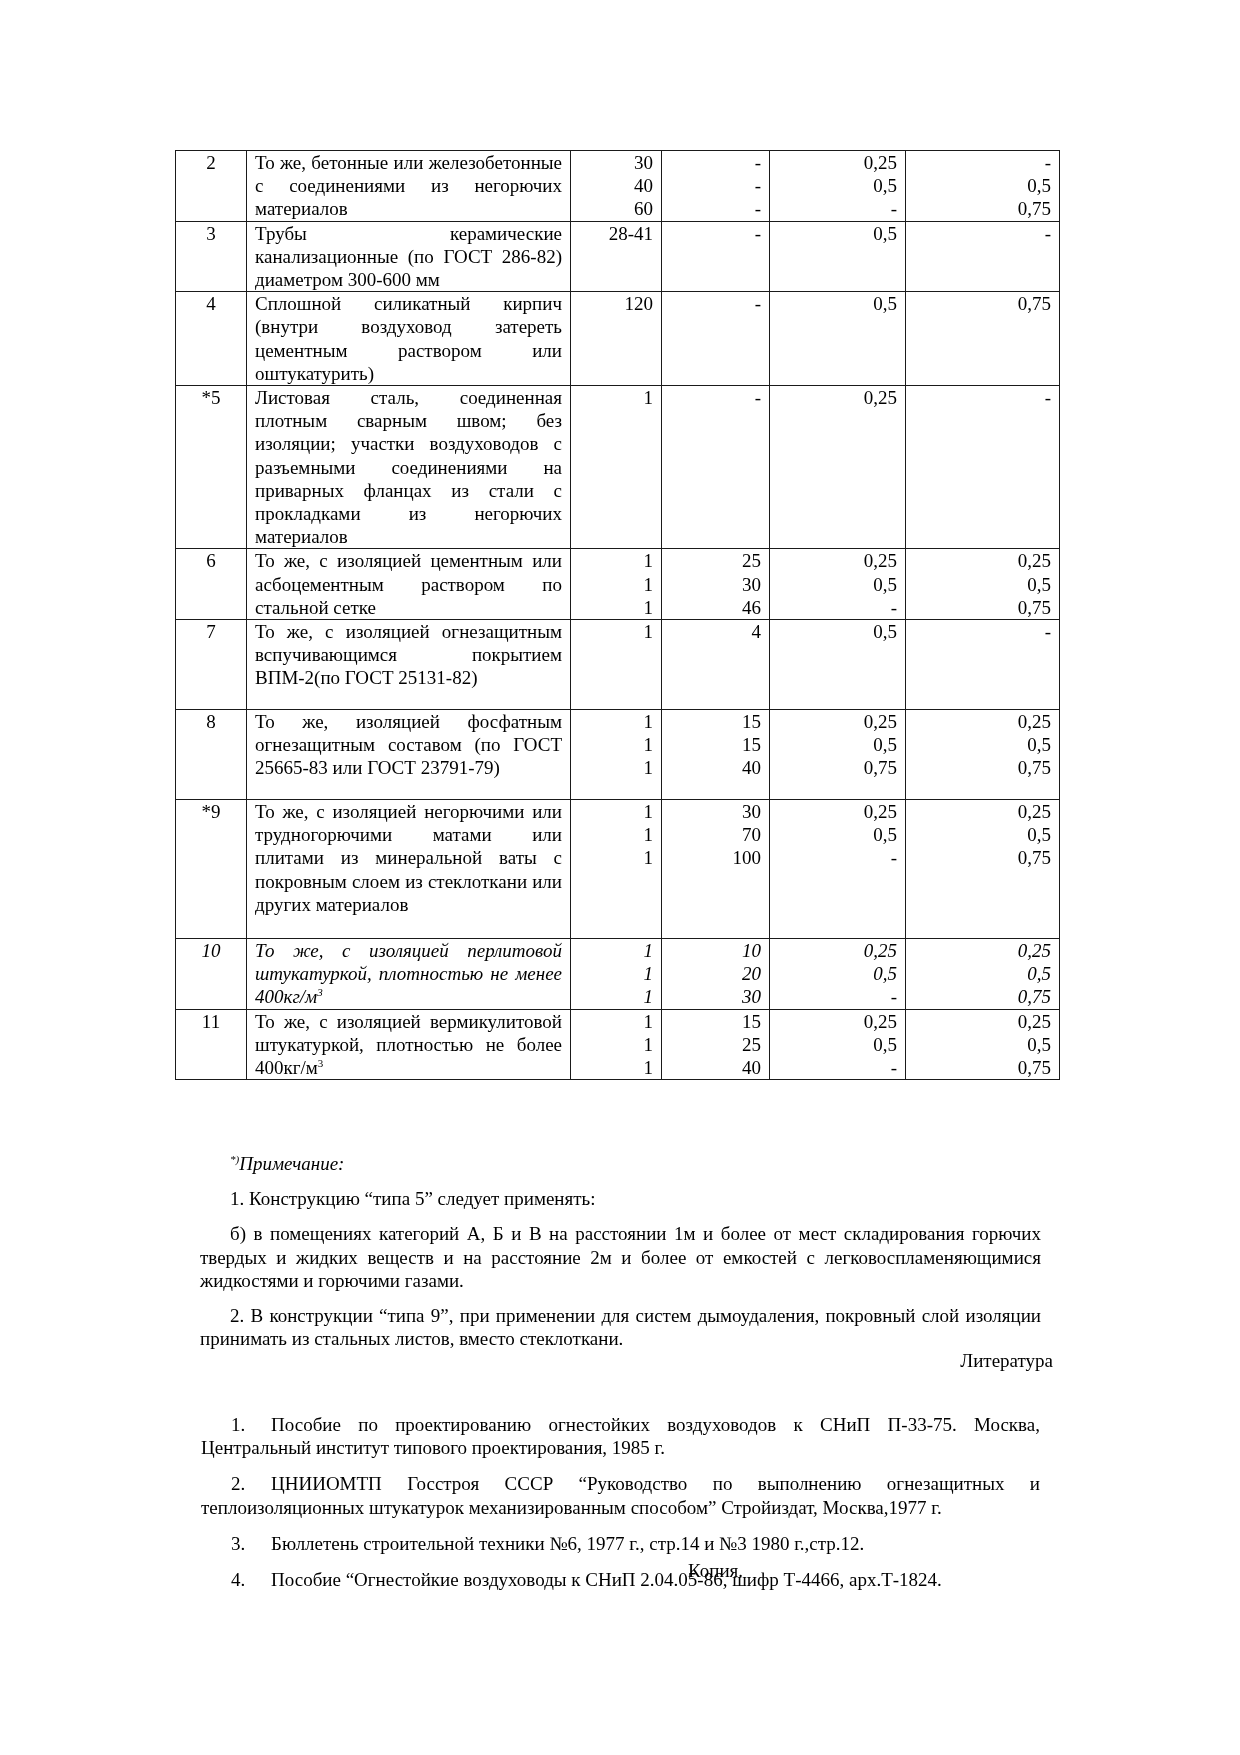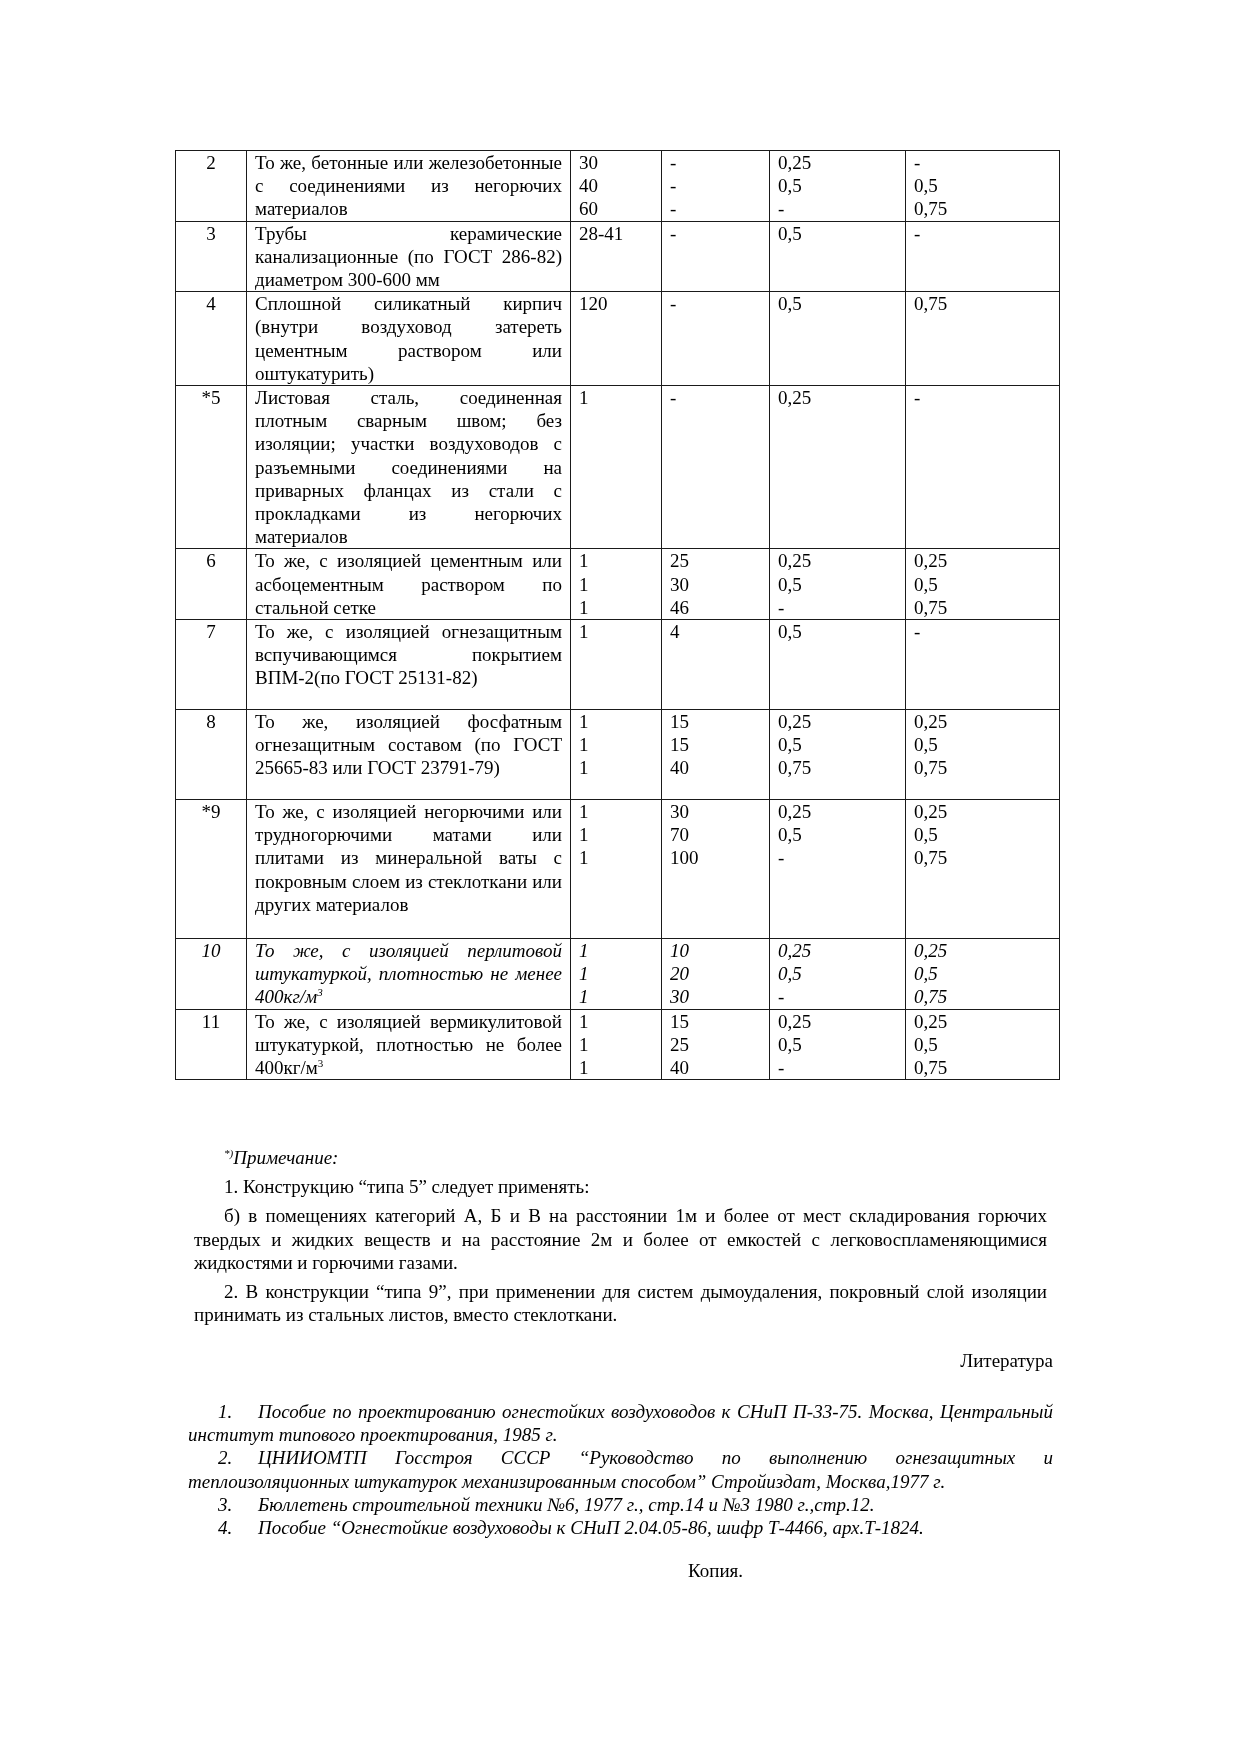--- a/index.html
+++ b/index.html
@@ -3,29 +3,29 @@
 <meta charset="utf-8">
 <style>
   html, body { margin: 0; padding: 0; background: #ffffff; }
   body { width: 1240px; height: 1755px; position: relative; overflow: hidden;
          font-family: "Liberation Serif", "DejaVu Serif", serif; color: #000; font-size: 19px; }
   .page { position: absolute; left: 0; top: 0; width: 1240px; height: 1755px; }
   table.spec { position: absolute; left: 175px; top: 150px; width: 884px; border-collapse: collapse; table-layout: fixed; }
   table.spec td { border: 1.5px solid #1a1a1a; vertical-align: top; padding: 0 8px; line-height: 23.2px; font-size: 19px; }
   td.num { text-align: center; }
   td.desc { text-align: justify; text-align-last: left; padding: 0 10px 0 10px; }
-  td.val { text-align: left; white-space: pre-line; }
+  td.val { text-align: right; white-space: pre-line; }
   .line { display: block; }
   sup { font-size: 11px; line-height: 0; vertical-align: super; }
   .notes { position: absolute; left: 188px; width: 865px; top: 1140px; font-size: 19px; line-height: 23.2px; }
-  .notes p { margin: 6px; text-align: justify; text-indent: 30px; }
+  .notes p { margin: 12px; text-align: justify; text-indent: 30px; }
   .notes p.title { font-style: italic; }
   .lit-title { position: absolute; left: 188px; width: 865px; top: 1350px; text-align: right; font-size: 19px; }
   .lit { position: absolute; left: 188px; width: 865px; top: 1400px; font-size: 19px; line-height: 23.2px; }
-  .lit p { margin: 0; text-align: justify; text-indent: 30px; font-style: italic; }
+  .lit p { margin: 13px; text-align: justify; text-indent: 30px; }
   .lit .n { display: inline-block; width: 40px; text-indent: 0; }
   .copy { position: absolute; left: 688px; top: 1560px; font-size: 19px; }
 </style>
 </head>
 <body>
 
 <div class="page">
 
   <table class="spec">
     <colgroup>

